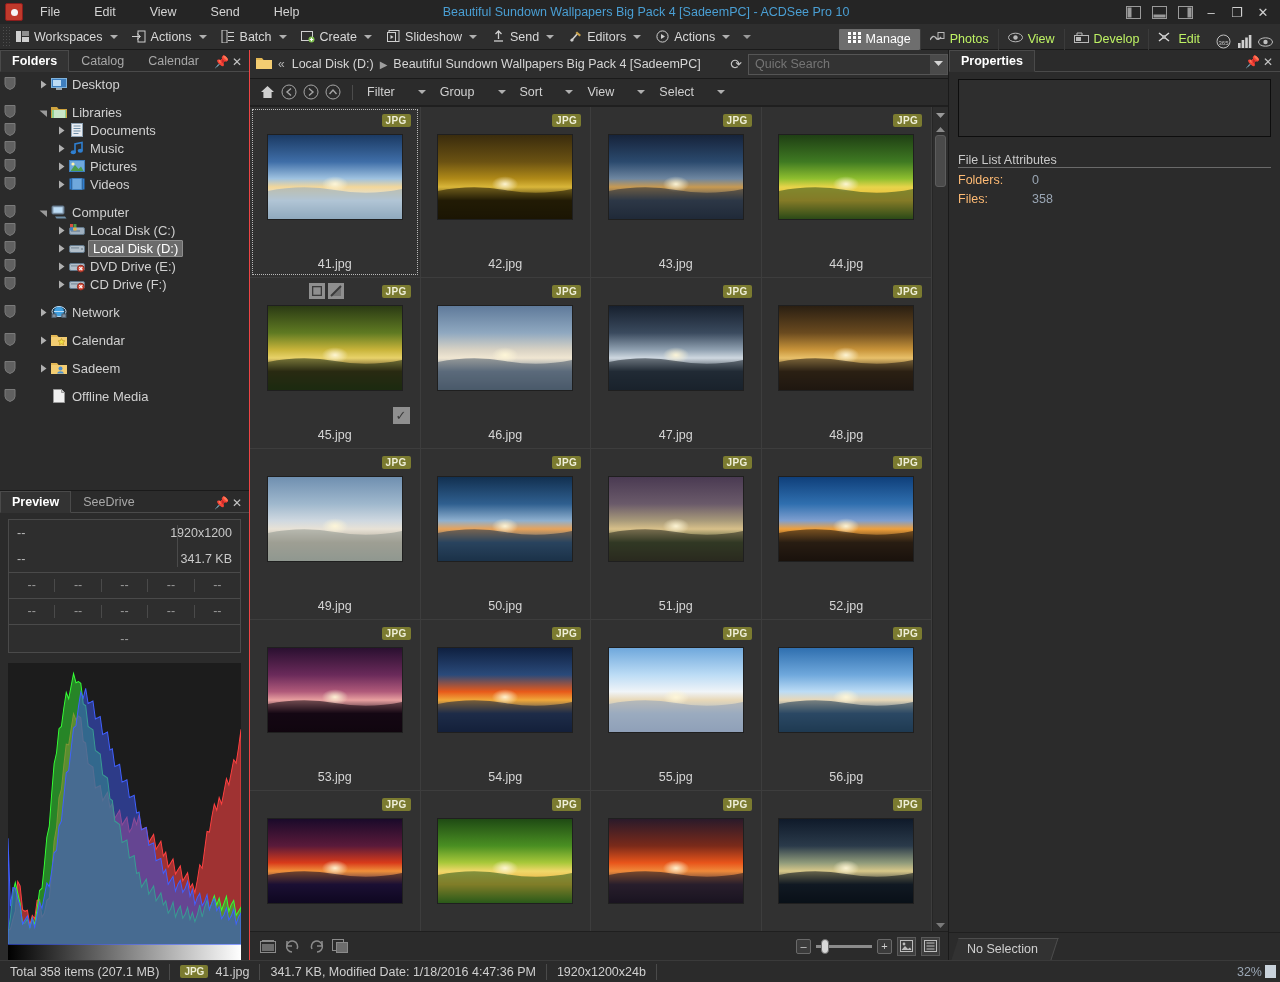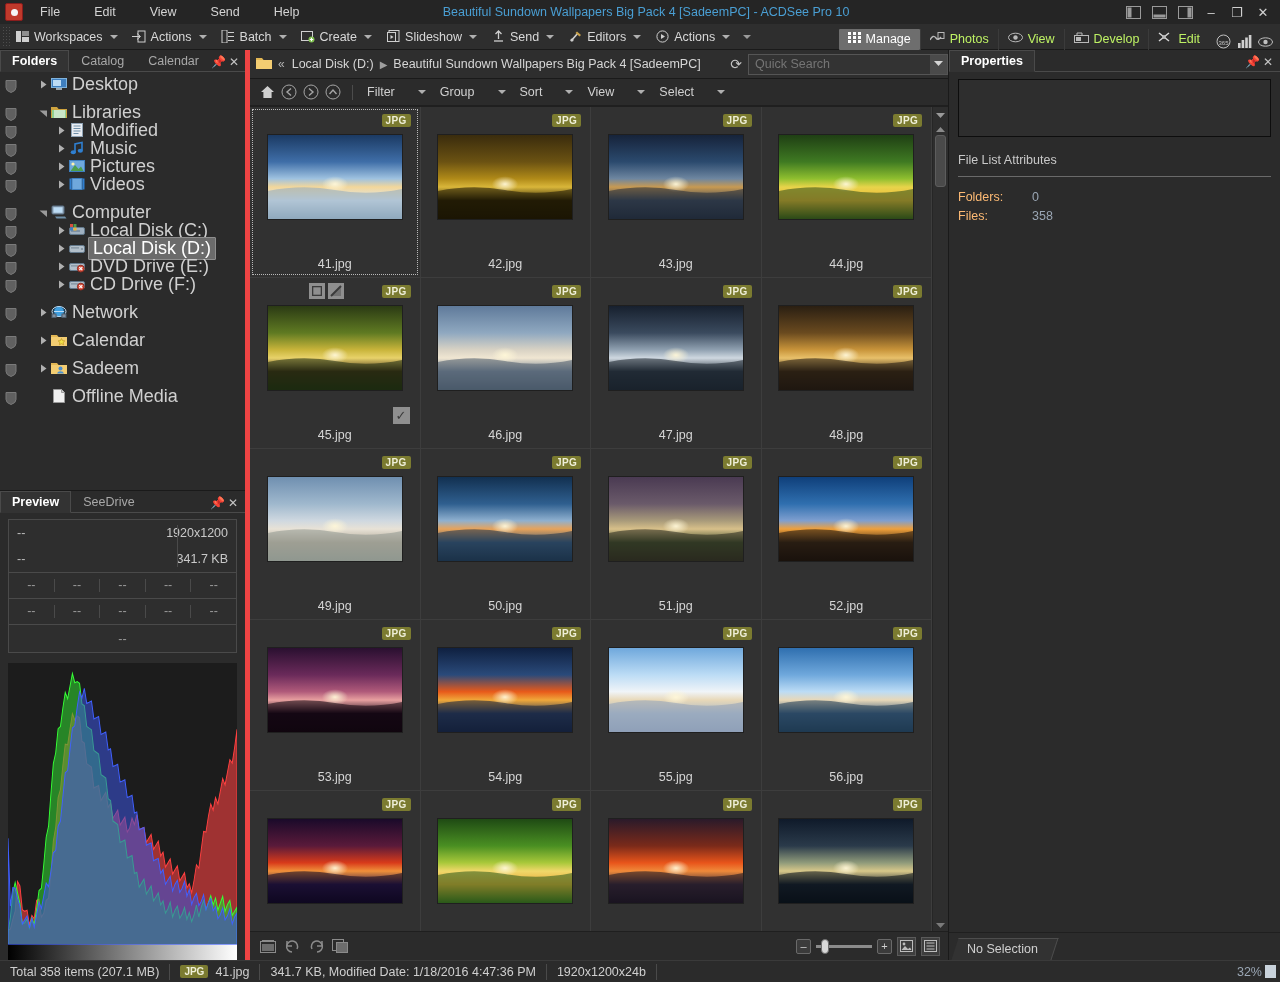--- a/index.html
+++ b/index.html
@@ -42,31 +42,31 @@
   .mode:first-child{ border-left:none;}
   .mode.active{ background:#6e6e6e; color:#fff; border-radius:1px; }
   .modeicons{ display:flex; align-items:center; gap:4px; padding:0 6px 0 6px;}
   .modeicons .mi{ width:17px;height:17px;display:flex;align-items:center;justify-content:center;}
 
   
   .body{ flex:1; display:flex; min-height:0; }
 
   
   .left{ width:250px; flex:0 0 250px; display:flex; flex-direction:column; background:#a21caf;
-         border-right:5px solid #ef4444;}
+         border-right:1px solid #ef4444;}
   .tabsrow{ height:22px; background:#2b2b2b; display:flex; align-items:flex-end; position:relative;
             border-bottom:1px solid #4a4a4a;}
   .ptab{ padding:3px 11px 3px; font-size:12.5px; color:#a8a8a8; border:1px solid transparent; border-bottom:none;}
   .ptab.active{ color:#ffffff; background:#333333; border-color:#4a4a4a; border-bottom:1px solid #333333;
                 margin-bottom:-1px; font-weight:bold;}
   .ptools{ margin-left:auto; display:flex; align-items:center; gap:2px; padding:0 5px 2px 0; color:#c5c5c5;}
   .ptools span{ font-size:12px; width:14px; text-align:center; }
 
   .tree{ flex:1; overflow:hidden; background:#2b2b2b; padding-top:3px; position:relative; }
-  .trow{ display:flex; align-items:center; height:18px; font-size:18px; color:#d0d0d0;text-align:center; }
+  .trow{ display:flex; align-items:center; height:18px; font-size:13px; color:#d0d0d0; }
   .trow .shield{ width:14px;height:14px;flex:0 0 14px; margin-left:4px; }
   .exp{ width:14px;flex:0 0 14px; display:flex;align-items:center;justify-content:center;}
   .ficon{ width:17px;height:15px;flex:0 0 17px;margin-right:5px;display:flex;align-items:center;justify-content:center;}
   .tlabel{ white-space:nowrap; }
   .trow.sel .tlabel{ background:#6b6b6b; color:#fff; padding:0 4px; border:1px solid #8d8d8d; border-radius:1px; margin-left:-2px;}
   .gap{ height:10px; }
 
   
   .previewpane{ flex:0 0 470px; display:flex; flex-direction:column; border-top:1px solid #1a1a1a; background:#2b2b2b;}
   .metabox{ margin:6px 8px 0 8px; border:1px solid #4a4a4a; background:#2e2e2e; }
@@ -135,21 +135,21 @@
   .slider{ width:56px; height:3px; background:#8b8b8b; margin:0 5px; position:relative;}
   .sknob{ position:absolute; left:5px; top:-6px; width:8px;height:15px;background:#d8d8d8;border-radius:4px;
           border:1px solid #6d6d6d;}
   .sqbtn{ width:19px;height:19px;border:1px solid #5a5a5a;background:#3e3e3e;margin-left:5px;
           display:flex;align-items:center;justify-content:center;}
 
   
   .right{ width:332px; flex:0 0 332px; background:#2b2b2b; border-left:1px solid #1a1a1a;
           display:flex; flex-direction:column; }
   .propbox{ margin:7px 9px 0 9px; height:58px; border:1px solid #0d0d0d; background:#2e2e2e;}
-  .sectitle{ margin:16px 9px 8px 9px; font-size:12.5px; color:#c9c9c9; padding-bottom:9px;
+  .sectitle{ margin:16px 9px 0 9px; font-size:12.5px; color:#c9c9c9; padding-bottom:0;
              border-bottom:1px solid #6a6a6a;}
   .prow{ display:flex; margin:5px 9px 0 9px; font-size:12.5px;}
   .pk{ width:74px; color:#fdba74;}
   .pv{ color:#9aa6b4;}
   .rightfoot{ margin-top:auto; height:28px; flex:0 0 28px; display:flex; align-items:flex-end;
               border-top:1px solid #1f1f1f; background:#2b2b2b; position:relative;}
   .nosel{ font-size:12.5px; color:#cfcfcf; padding:3px 16px 4px 12px; background:#323232;
           border-top:1px solid #4d4d4d; border-right:1px solid #4d4d4d; transform:skewX(-18deg); margin-left:6px;}
   .nosel span{ display:inline-block; transform:skewX(18deg);}
 
@@ -447,21 +447,21 @@
               <svg width="9" height="9">
                 <path d="M2 0.5 L7.5 4.5 L2 8.5Z" fill="#b0b0b0"></path>
               </svg>
             </span>
             <span class="ficon">
               <svg width="16" height="14">
                 <rect x="2.5" y="0.5" width="11" height="13" fill="#e9edf2" stroke="#8fa3b5"></rect>
                 <path d="M4.5 3h7M4.5 5.5h7M4.5 8h7M4.5 10.5h5" stroke="#6f8fa8"></path>
               </svg>
             </span>
-            <span class="tlabel">Modified</span>
+            <span class="tlabel">Documents</span>
           </div>
           <div class="trow">
             <span class="shield"><svg width="12" height="13">
                 <path d="M1 0.5 h10 v7 q0 3.5 -5 5 q-5 -1.5 -5 -5Z" fill="#606060" stroke="#7a7a7a"></path>
               </svg></span>
             <span style="flex:0 0 36px"></span>
             <span class="exp">
               <svg width="9" height="9">
                 <path d="M2 0.5 L7.5 4.5 L2 8.5Z" fill="#b0b0b0"></path>
               </svg>

